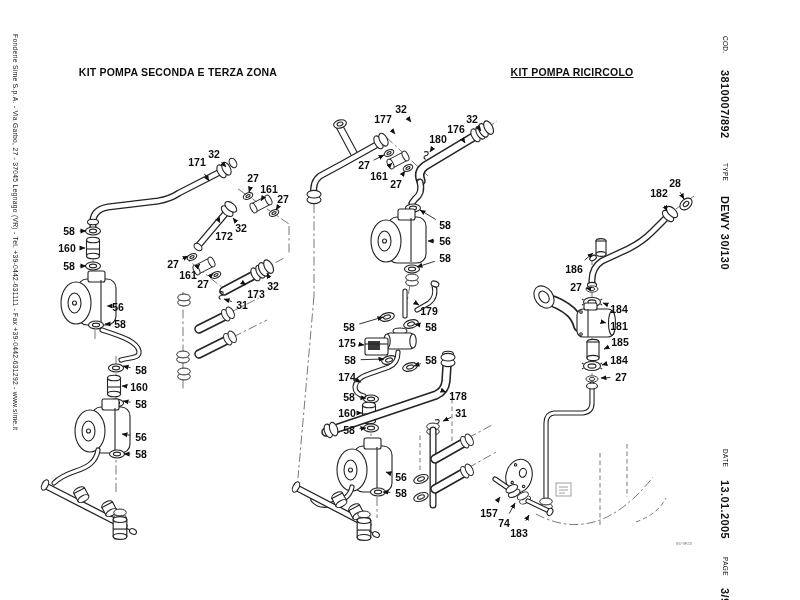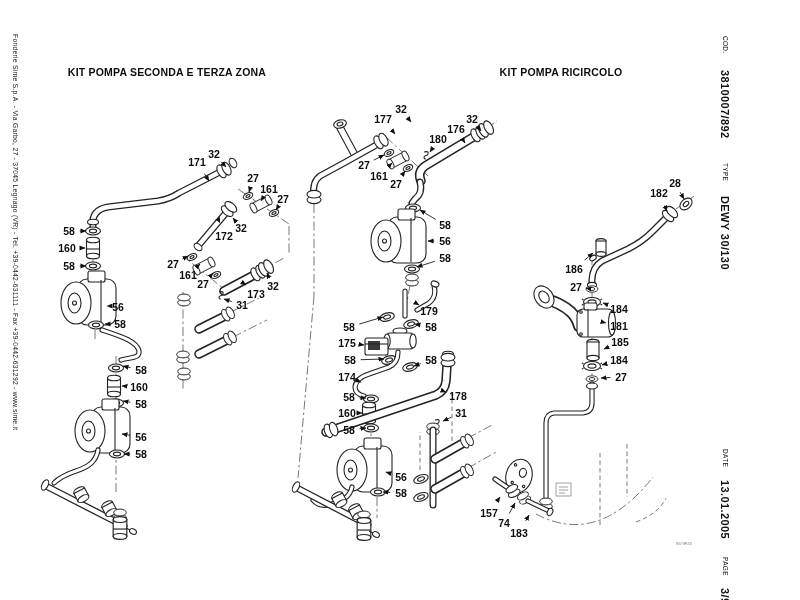--- a/index.html
+++ b/index.html
@@ -8,22 +8,22 @@
   .vtext{writing-mode:vertical-rl;text-orientation:mixed;white-space:nowrap;}
   #left-margin{position:absolute;left:12px;top:34px;height:470px;font-size:6.8px;
                letter-spacing:.25px;color:#1a1a1a;}
   #right-margin{position:absolute;left:716px;top:36px;height:555px;color:#111;}
   #right-margin .mlabel{font-size:6.5px;letter-spacing:.3px;}
   #right-margin .mval{font-size:11px;font-weight:bold;letter-spacing:.4px;}
   .g12{margin-inline-start:12px;} .g20{margin-inline-start:20px;}
   .g10{margin-inline-start:10px;} .g175{margin-inline-start:175px;}
   .g8{margin-inline-start:8px;}  .g14{margin-inline-start:14px;}
   .kit-title{position:absolute;top:66px;transform:translateX(-50%);font-size:10.5px;
-             font-weight:bold;letter-spacing:.2px;white-space:nowrap;color:#0d0d0d;}
-  #title-1{left:167px;} #title-2{left:381px;} #title-3{left:561px;}
+             font-weight:bold;letter-spacing:.2px;white-space:nowrap;color:#0d0d0d;margin-left:11px;}
+  #title-1{left:167px;} #title-2{left:381px;} #title-3{left:561px;text-decoration:underline;}
   #artwork{position:absolute;left:0;top:0;}
   
   .o{stroke:#232323;fill:none;stroke-linecap:round;stroke-linejoin:round;}
   .w{stroke:#ffffff;fill:none;stroke-linecap:round;stroke-linejoin:round;}
   .p7{stroke-width:7;} .i7{stroke-width:4.4;}
   .p8{stroke-width:9.5;} .i8{stroke-width:6.4;}
   .p5{stroke-width:5.2;} .i5{stroke-width:3;}
   .p9{stroke-width:12;} .i9{stroke-width:8.6;}
   .ln{stroke:#232323;stroke-width:1.1;fill:none;}
   .fw{fill:#fff;stroke:#232323;stroke-width:1.1;}

